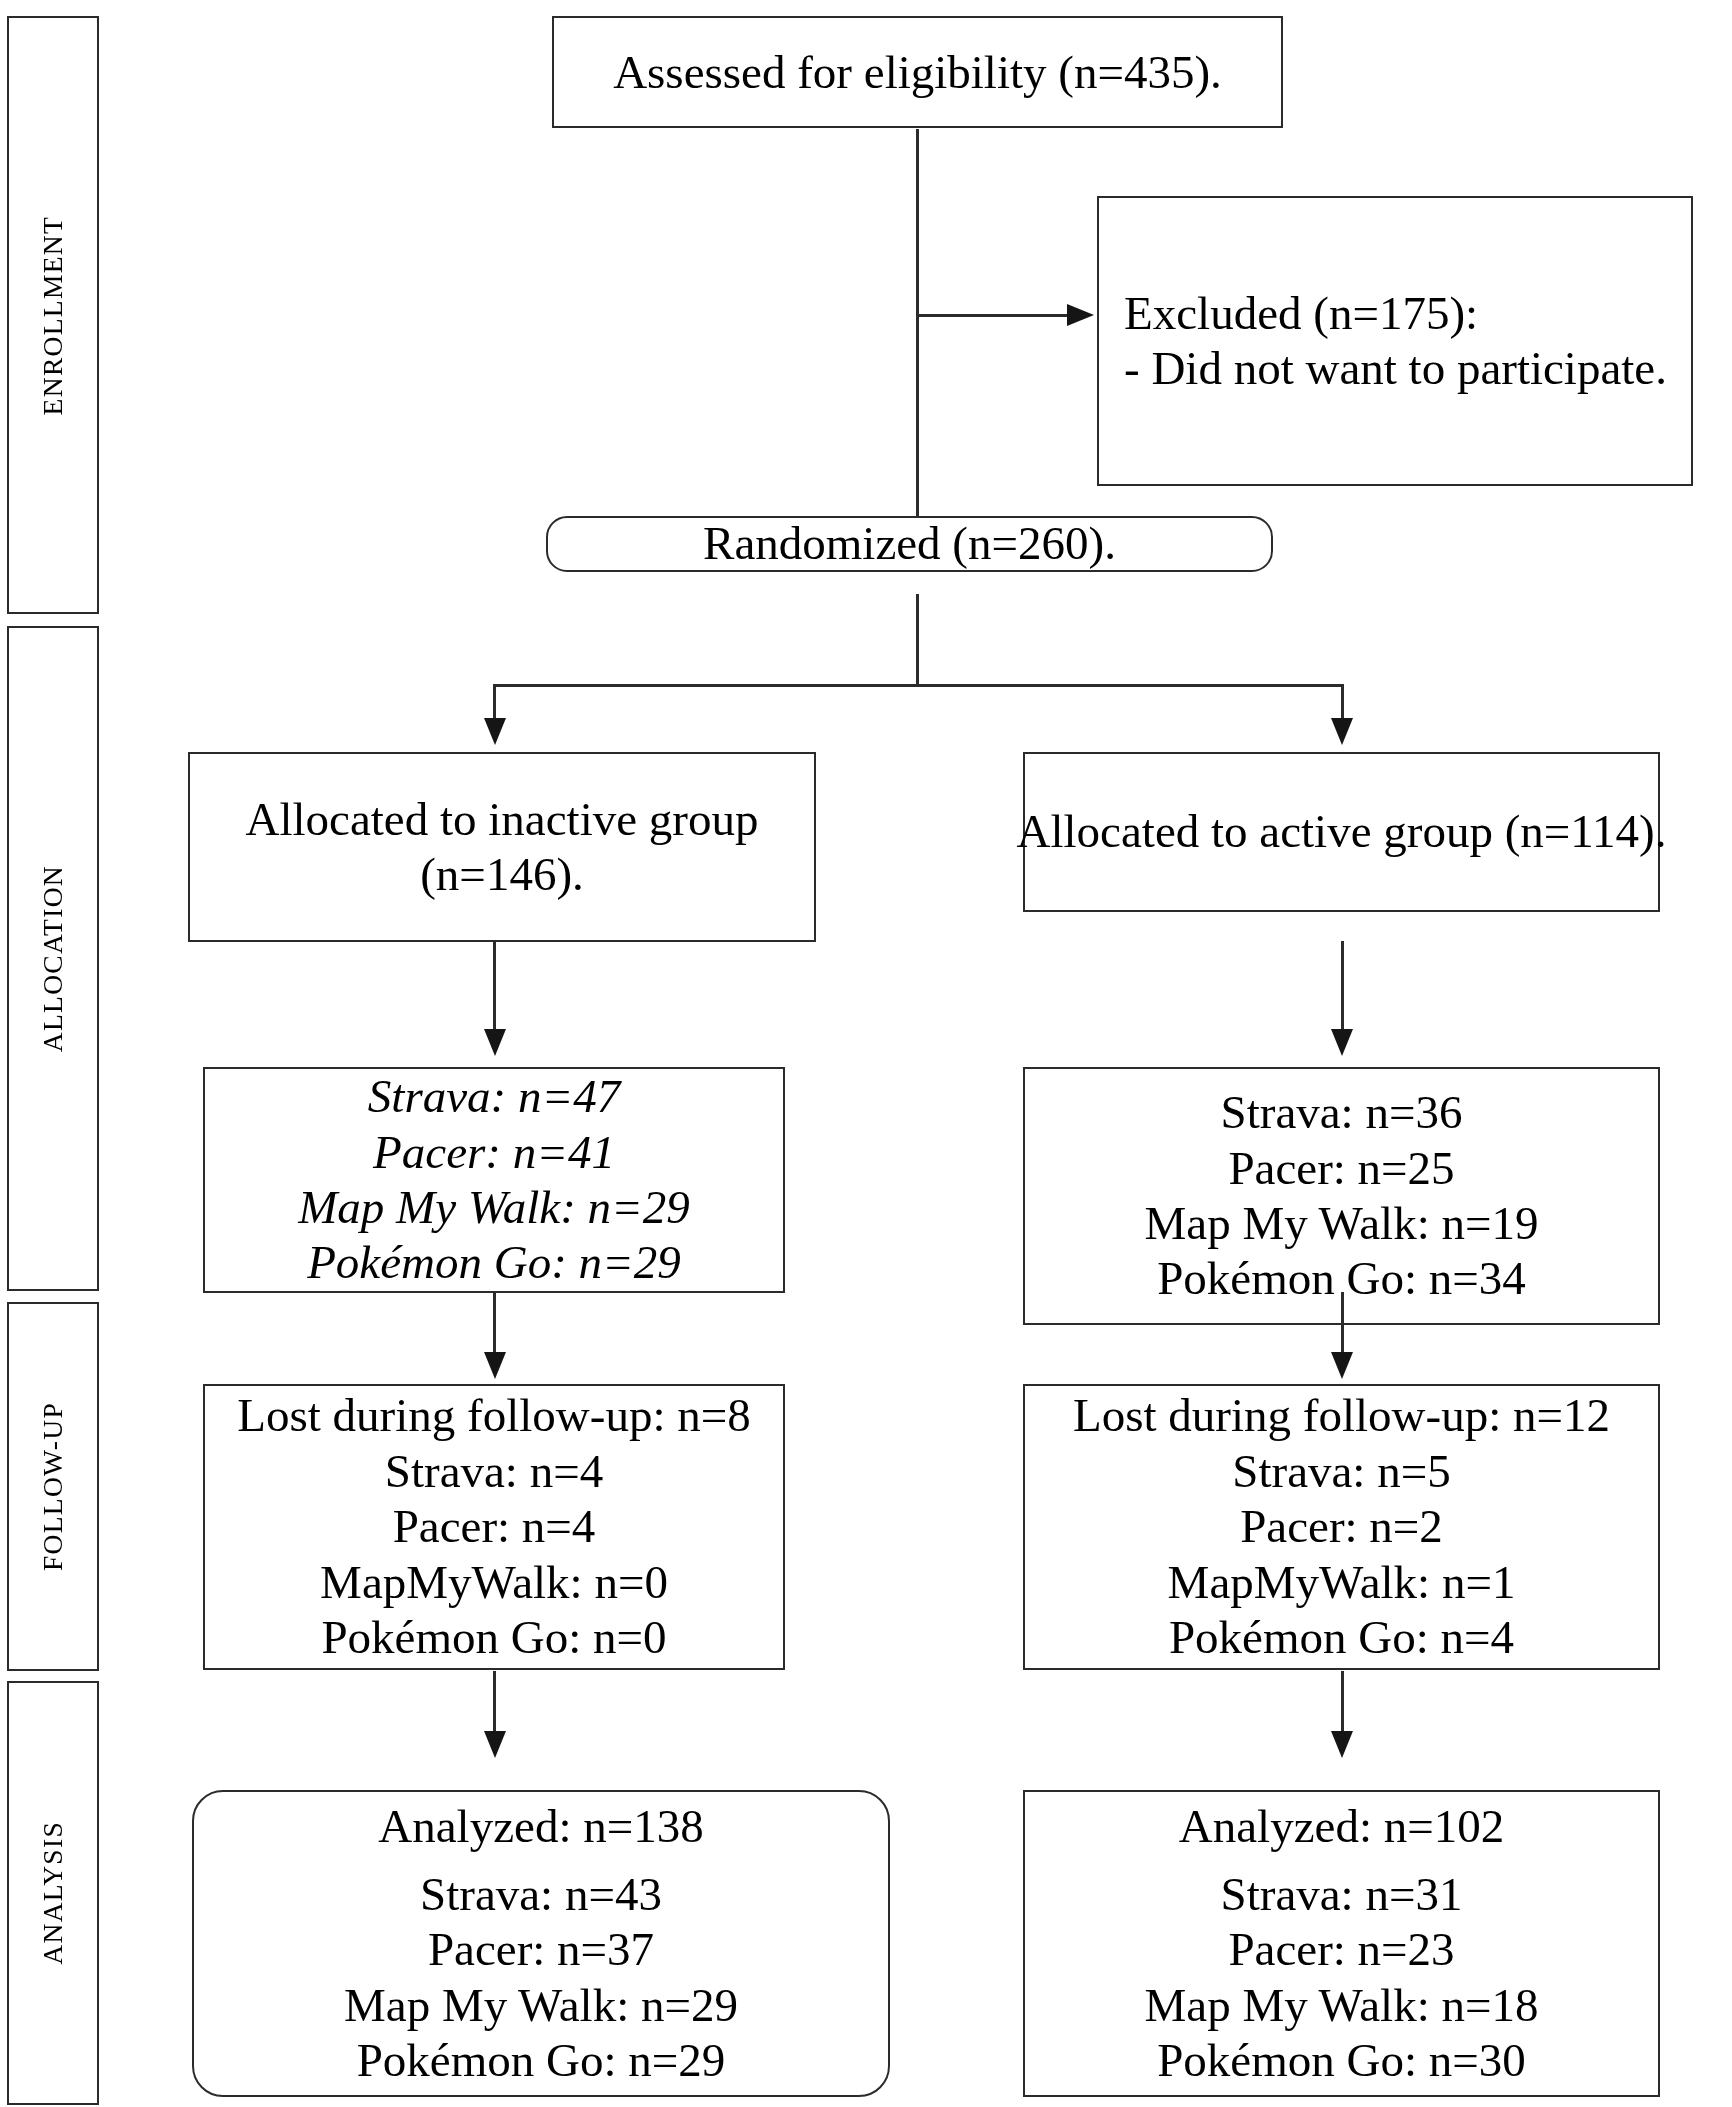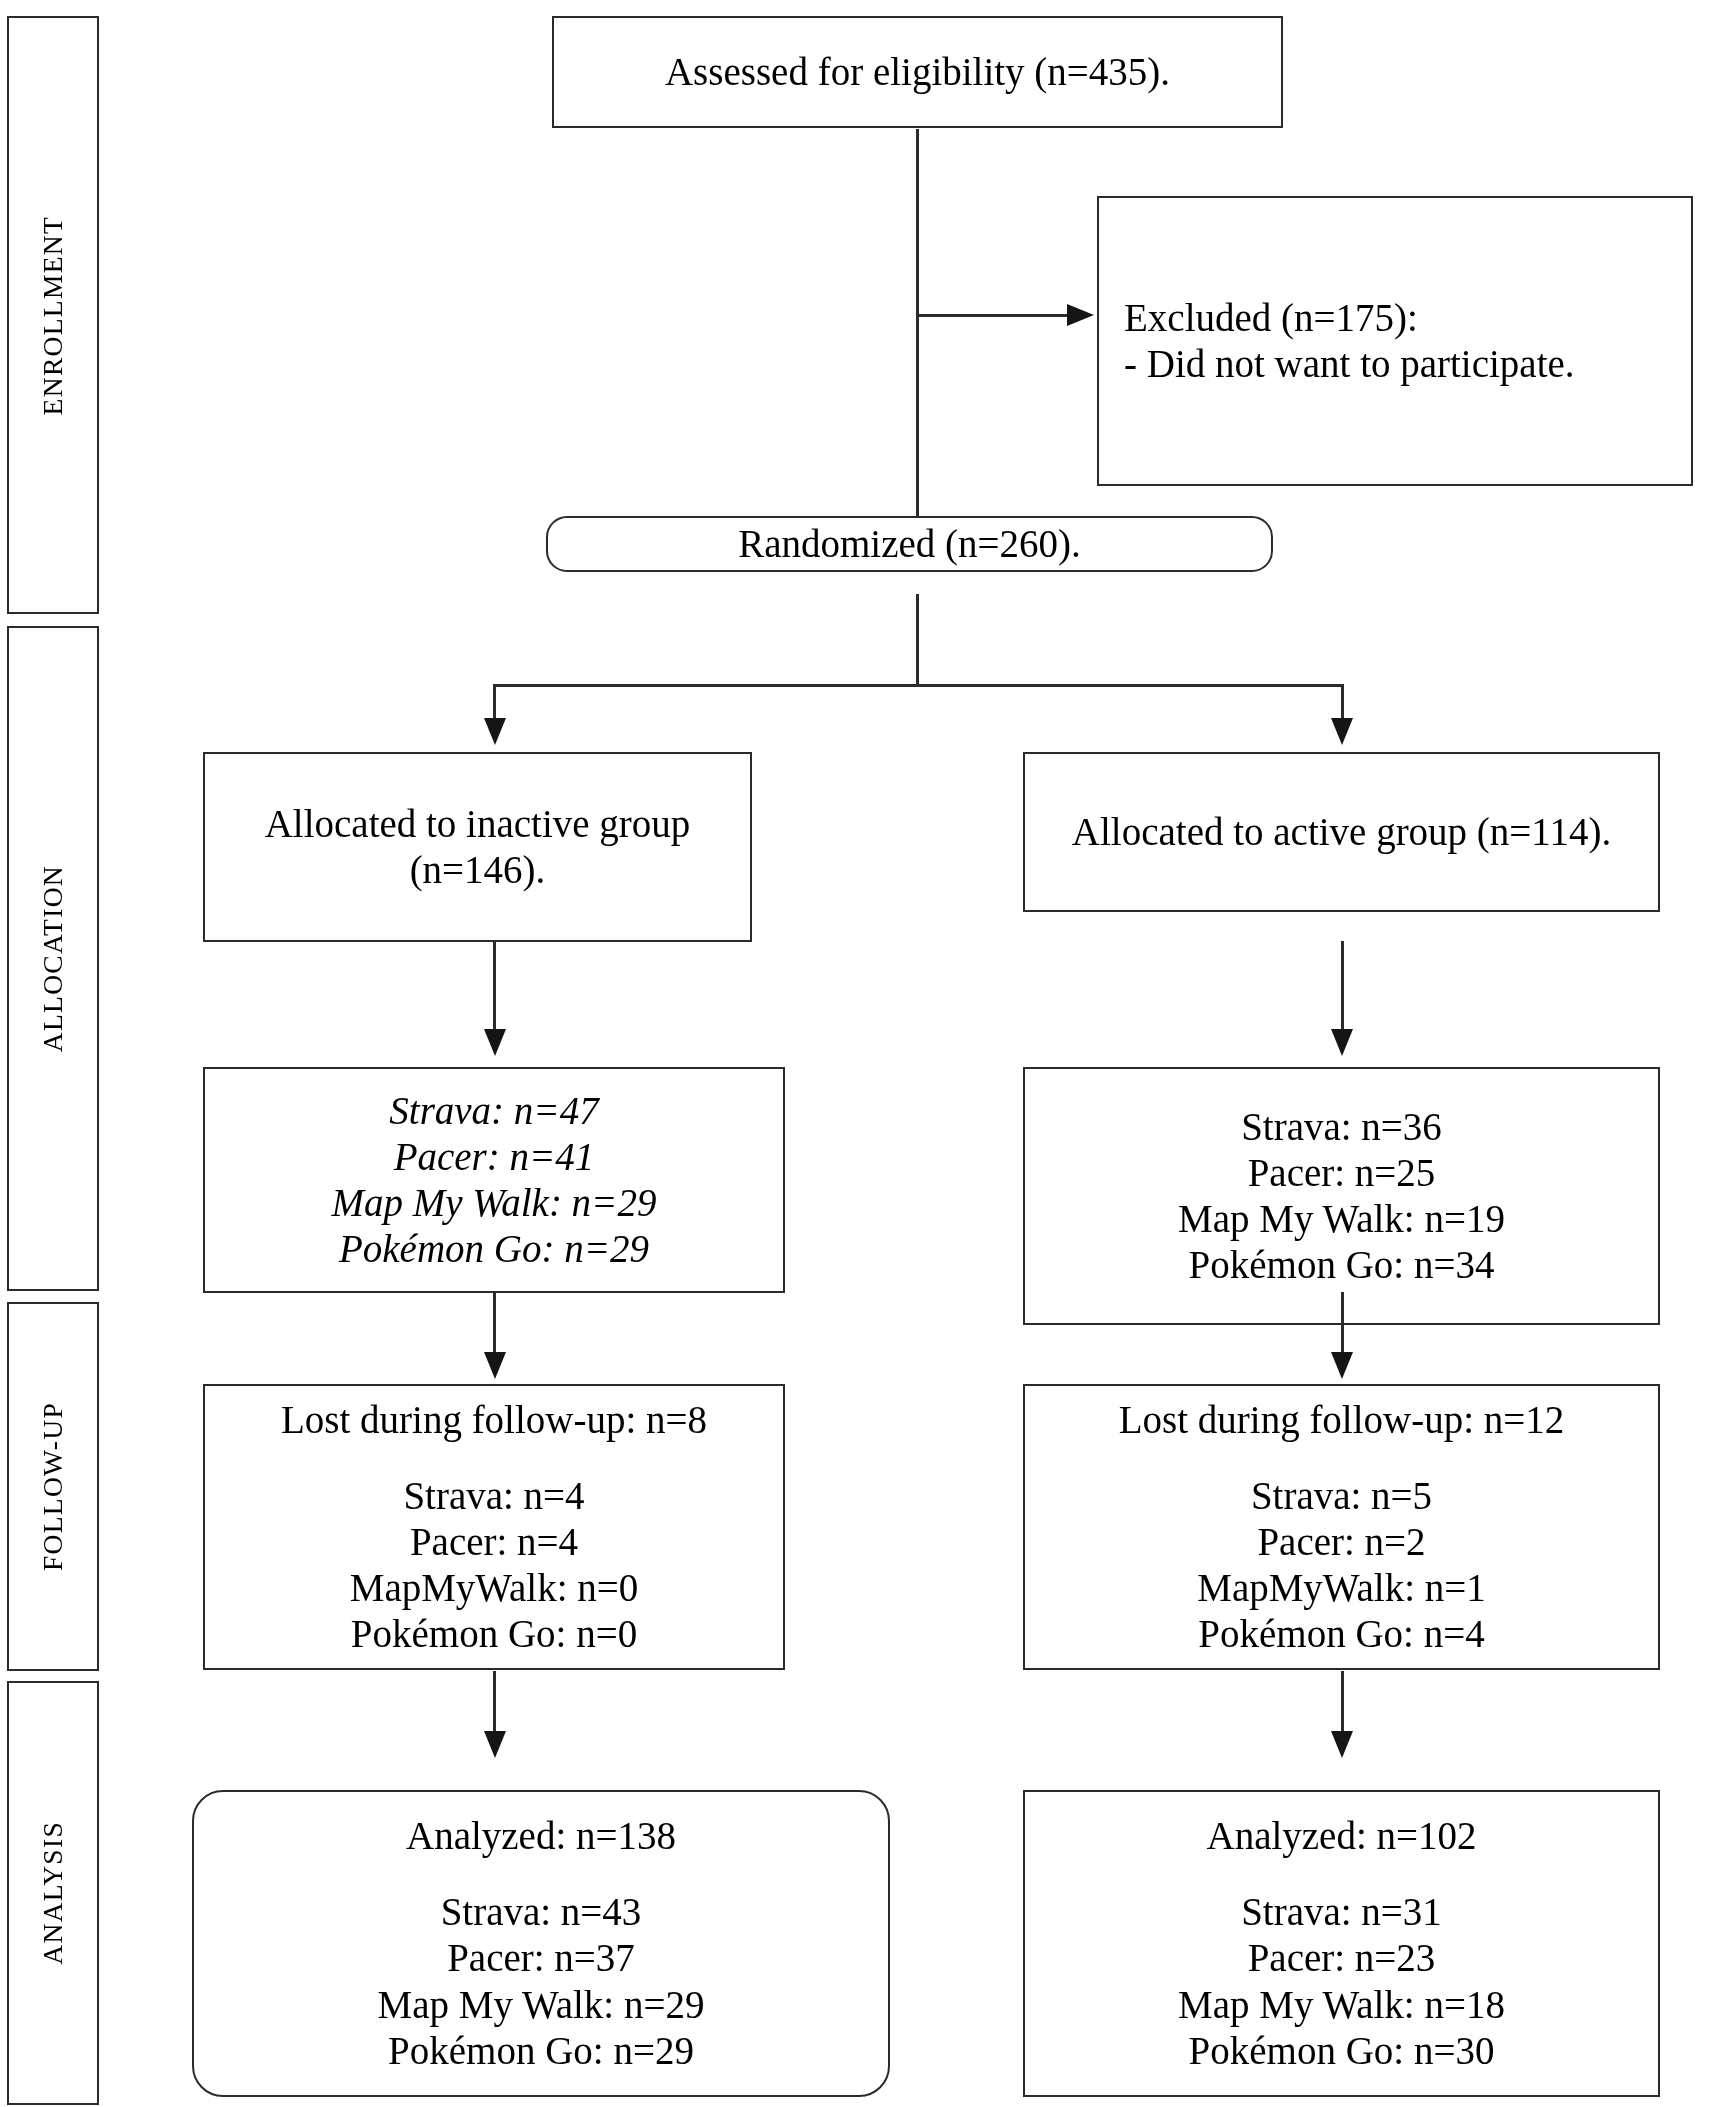--- a/index.html
+++ b/index.html
@@ -48,21 +48,21 @@
     align-items: center;
     justify-content: center;
     padding: 6.5px 11.8px;
   }
   .flow-box.left-align {
     align-items: flex-start;
     justify-content: center;
     padding-left: 25px;
   }
   .flow-box .line {
-    font-size: 39px;
+    font-size: 47px;
     line-height: 1.18;
     white-space: nowrap;
     text-align: center;
   }
   .flow-box .spacer { height: 30px; }
 
   
   .vline {
     position: absolute;
     background: #2b2b2b;
@@ -129,21 +129,21 @@
     <div class="line">Randomized (n=260).</div>
   </div>
 
   <div class="vline" style="left:916px; top:594px; height:92px;"></div>
   <div class="hline" style="left:493px; top:684px; width:850px;"></div>
   <div class="vline" style="left:493px; top:684px; height:38px;"></div>
   <div class="arrow-down" style="left:484px; top:718px;"></div>
   <div class="vline" style="left:1341px; top:684px; height:38px;"></div>
   <div class="arrow-down" style="left:1331px; top:718px;"></div>
 
-  <div class="flow-box" style="left:203px; top:752px; width:549px; height:190px;">
+  <div class="flow-box" style="left:188px; top:752px; width:628px; height:190px;">
     <div class="line">Allocated to inactive group</div>
     <div class="line">(n=146).</div>
   </div>
 
   <div class="flow-box" style="left:1023px; top:752px; width:637px; height:160px;">
     <div class="line">Allocated to active group (n=114).</div>
   </div>
 
   <div class="vline" style="left:493px; top:941px; height:98px;"></div>
   <div class="arrow-down" style="left:484px; top:1029px;"></div>

